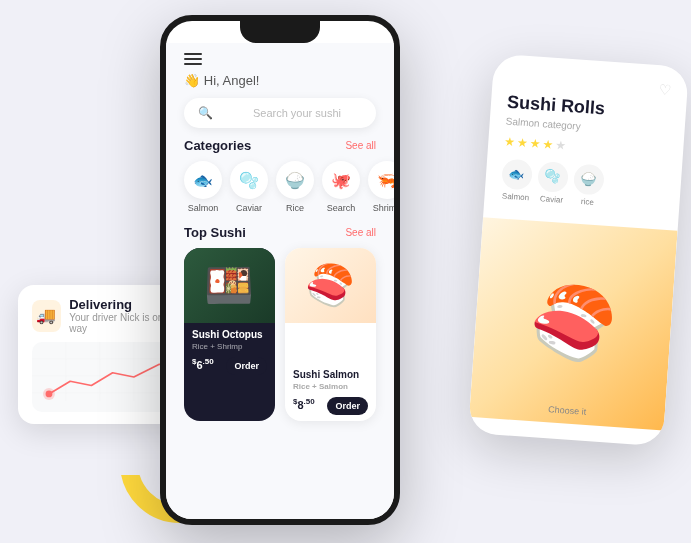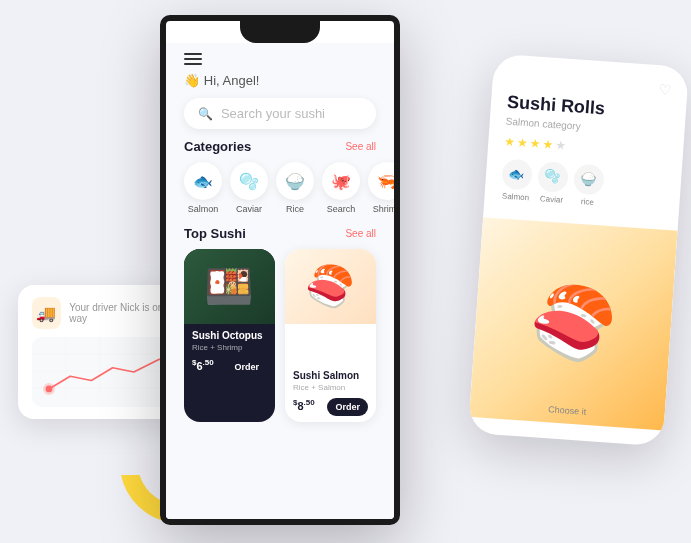--- a/index.html
+++ b/index.html
@@ -78,21 +78,21 @@
     }
 
     
     .phone-main {
       position: absolute;
       left: 160px;
       top: 15px;
       width: 240px;
       height: 510px;
       background: white;
-      border-radius: 10px;
+      border-radius: 32px;
       box-shadow: 0 20px 60px rgba(0,0,0,0.25);
       overflow: hidden;
       z-index: 20;
       border: 6px solid #1a1a1a;
     }
 
     .phone-notch {
       width: 80px;
       height: 22px;
       background: #1a1a1a;
@@ -156,22 +156,23 @@
       gap: 8px;
       box-shadow: 0 2px 10px rgba(0,0,0,0.08);
     }
 
     .search-icon-svg {
       color: #aaa;
       font-size: 12px;
     }
 
     .search-text {
-      font-size: 13px;
+      font-size: 11px;
       color: #bbb;
+      margin-left: 32px;
     }
 
     .section-header {
       display: flex;
       justify-content: space-between;
       align-items: center;
       padding: 0 18px;
       margin-bottom: 8px;
       gap: 29px;
     }
@@ -271,20 +272,21 @@
     }
 
     .sushi-sub {
       font-size: 8px;
       color: rgba(255,255,255,0.6);
       margin-bottom: 6px;
     }
 
     .sushi-card.light .sushi-sub {
       color: #aaa;
+      font-weight: bold;
     }
 
     .sushi-footer {
       display: flex;
       justify-content: space-between;
     }
 
     .sushi-price {
       font-size: 11px;
       font-weight: 700;
@@ -440,20 +442,21 @@
   </style>
 </head>
 <body>
 
 <div class="delivery-card">
   <div class="delivery-card-header">
     <div class="delivery-icon-box">
       <span>🚚</span>
     </div>
     <div>
+      <div class="delivery-title">Delivering</div>
       <div class="delivery-subtitle">Your driver Nick is on the way</div>
     </div>
   </div>
   <div class="delivery-map">
     <svg class="map-bg" viewBox="0 0 185 70" xmlns="http://www.w3.org/2000/svg">
       <line x1="0" y1="20" x2="185" y2="20" stroke="#ccc" stroke-width="0.5"></line>
       <line x1="0" y1="40" x2="185" y2="40" stroke="#ccc" stroke-width="0.5"></line>
       <line x1="0" y1="60" x2="185" y2="60" stroke="#ccc" stroke-width="0.5"></line>
       <line x1="40" y1="0" x2="40" y2="70" stroke="#ccc" stroke-width="0.5"></line>
       <line x1="80" y1="0" x2="80" y2="70" stroke="#ccc" stroke-width="0.5"></line>

